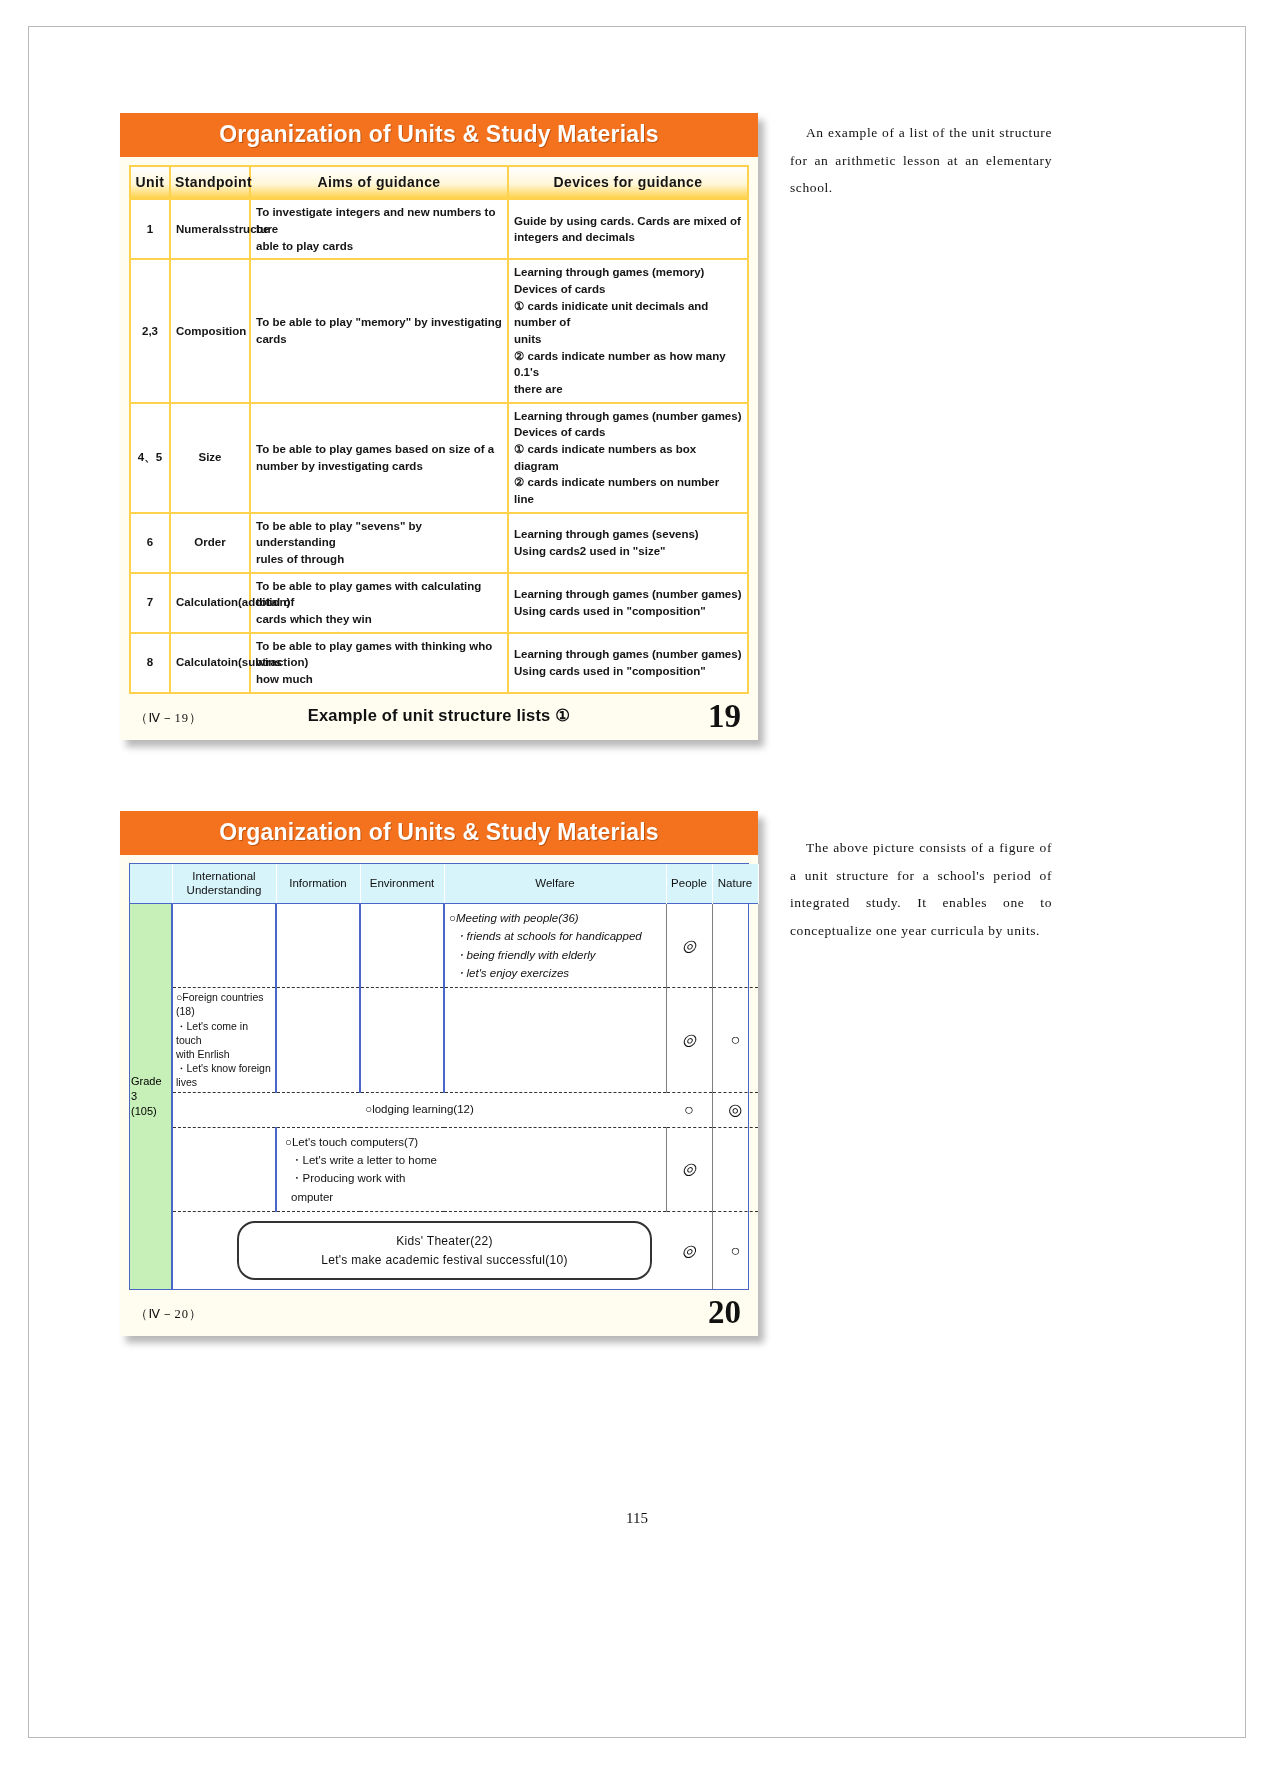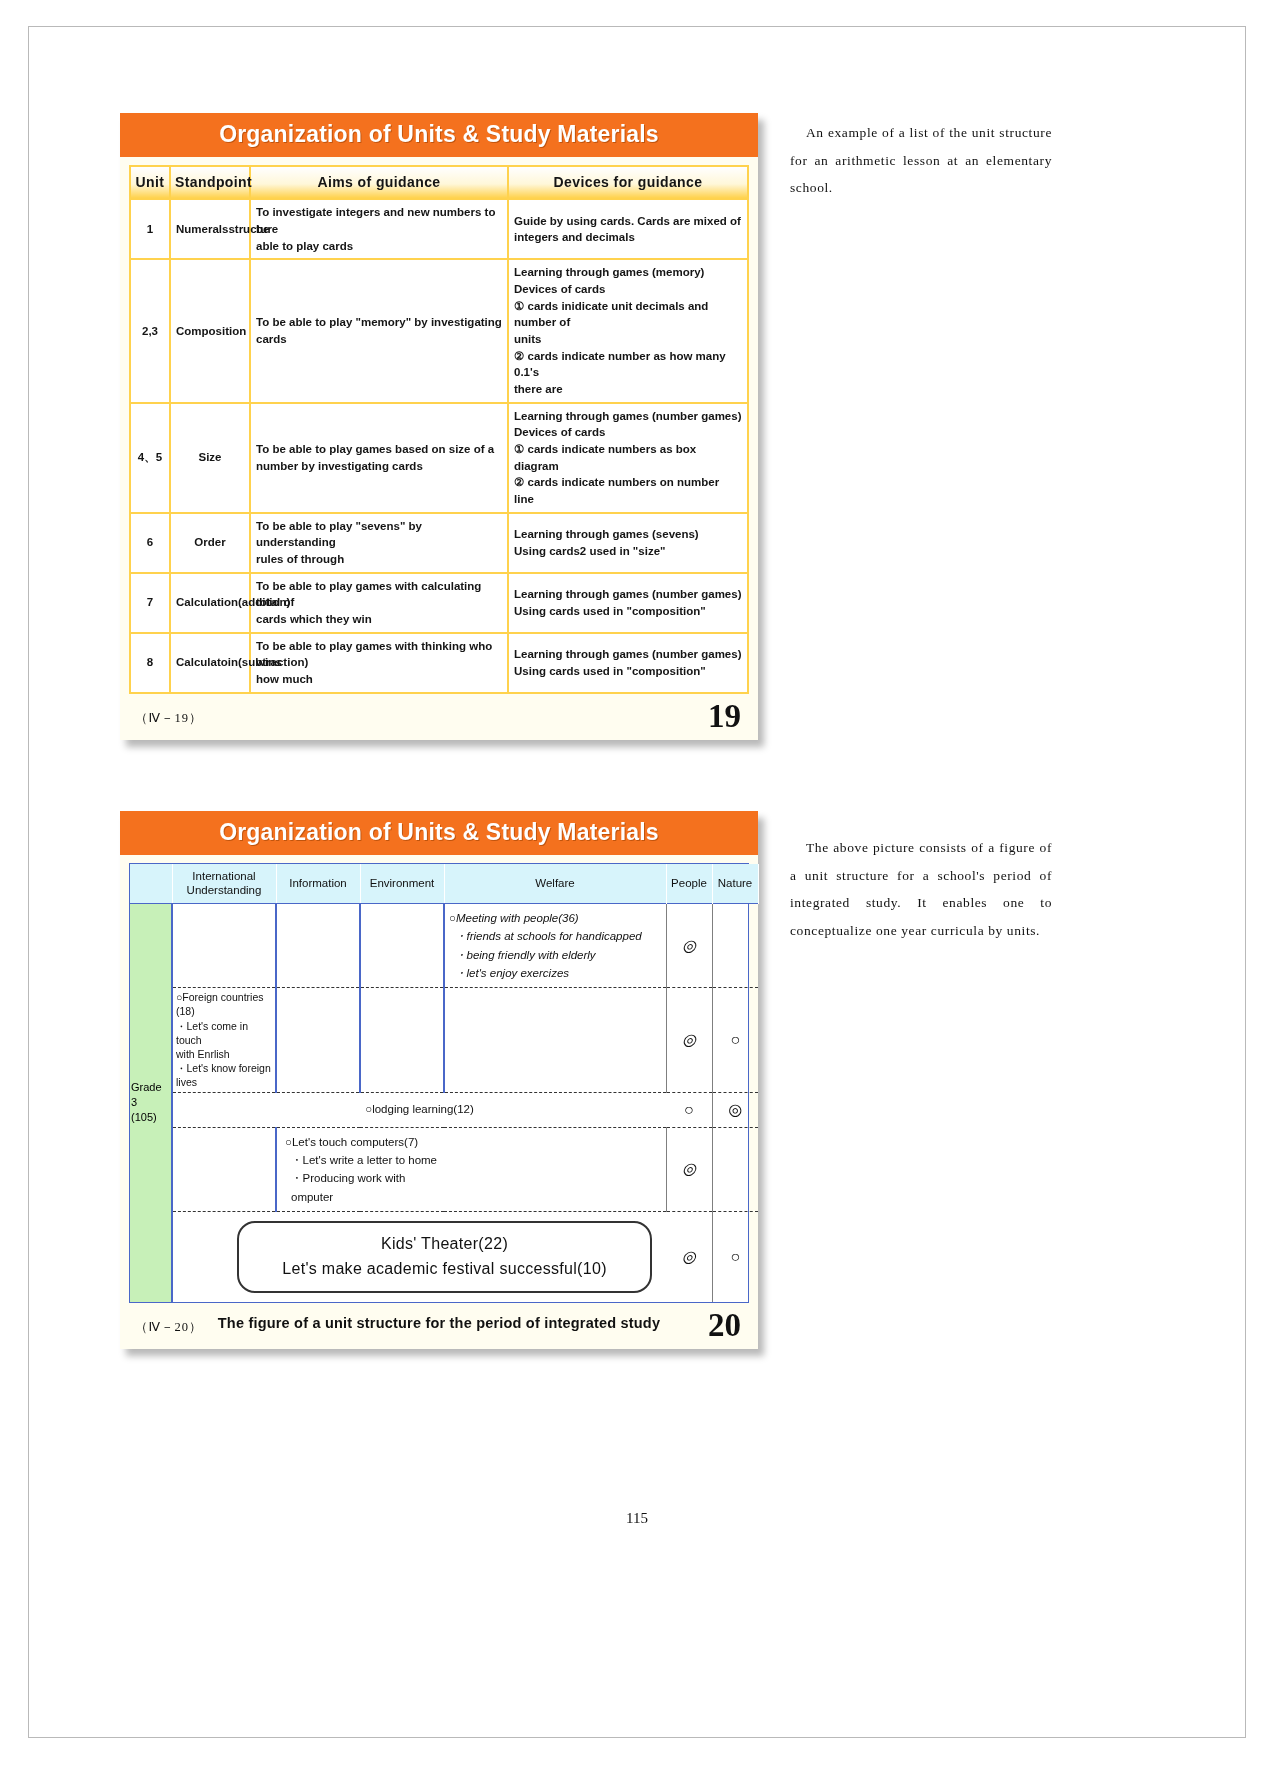--- a/index.html
+++ b/index.html
@@ -166,21 +166,21 @@
   .mark-cell .mk { font-size:16px; line-height:1; }
 
   .bullet { display:block; padding-left:6px; }
   .hdr-item { display:block; }
 
   .rounded-box {
     border:2px solid #333;
     border-radius:18px;
     background:#ffffff;
     text-align:center;
-    font-size:16px;
+    font-size:12px;
     line-height:1.55;
     padding:9px 10px;
     margin:4px 10px 4px 60px;
     letter-spacing:0.3px;
   }
 
   .page-number {
     position:absolute;
     left:0; right:0;
     text-align:center;
@@ -289,20 +289,21 @@
             <td class="cell-text">
               <span class="ln">Learning through games (number games)</span>
               <span class="ln">Using cards used in "composition"</span>
             </td>
           </tr>
         </tbody>
     </table>
 
     <div class="slide-footer">
       <div class="foot-code">（Ⅳ－19）</div>
+      <div class="foot-caption">Example of unit structure lists ①</div>
       <div class="foot-num">19</div>
     </div>
   </div>
 </div>
 
 <div class="note" style="left:790px; top:119px;">
   <span class="indent">An example of a list of the unit structure for an arithmetic lesson at an elementary school.</span>
 </div>
 
 <div class="slide" id="slide2" style="left:120px; top:811px;">
@@ -417,21 +418,20 @@
             <td class="body-cell mark-cell">
               <span class="mk">○</span>
             </td>
           </tr>
         </tbody>
       </table>
     </div>
 
     <div class="slide-footer">
       <div class="foot-code">（Ⅳ－20）</div>
-      <div class="foot-caption small">The figure of a unit structure for the period of integrated study</div>
       <div class="foot-num">20</div>
     </div>
   </div>
 </div>
 
 <div class="note" style="left:790px; top:834px;">
   <span class="indent">The above picture consists of a figure of a unit structure for a school's period of integrated study. It enables one to conceptualize one year curricula by units.</span>
 </div>
 
 <div class="page-number" style="top:1510px;">115</div>

